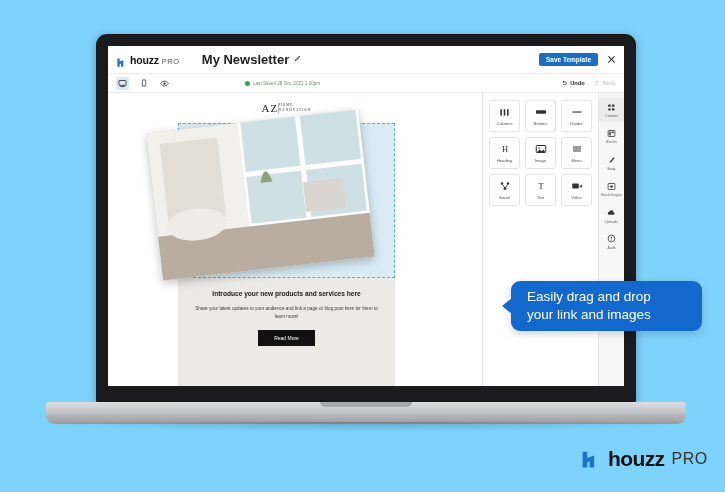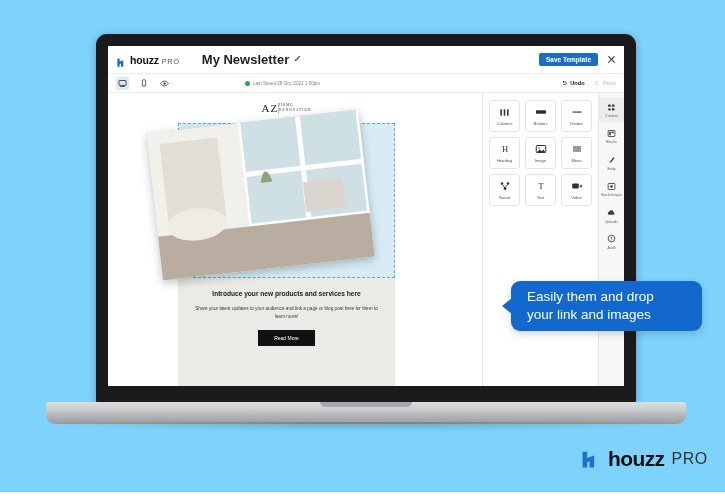--- a/index.html
+++ b/index.html
@@ -418,21 +418,21 @@
 
       </div>
     </div>
 
     <div class="base"></div>
     <div class="base-shadow"></div>
   </div>
 
   <div class="callout">
     <div class="callout-txt">
-      <span>Easily them and drop</span><br>
+      <span>Easily drag and drop</span><br>
       <span>your link and images</span>
     </div>
   </div>
 
   <div class="brand">
     <span class="brand-mark">
       <svg viewBox="0 0 24 24" width="21" height="21">
         <path d="M3 3h5.2v7.3l8-3v13.7h-5.2v-7l-2.8 1v6H3z" fill="#1a73c8"></path>
       </svg>
     </span>

